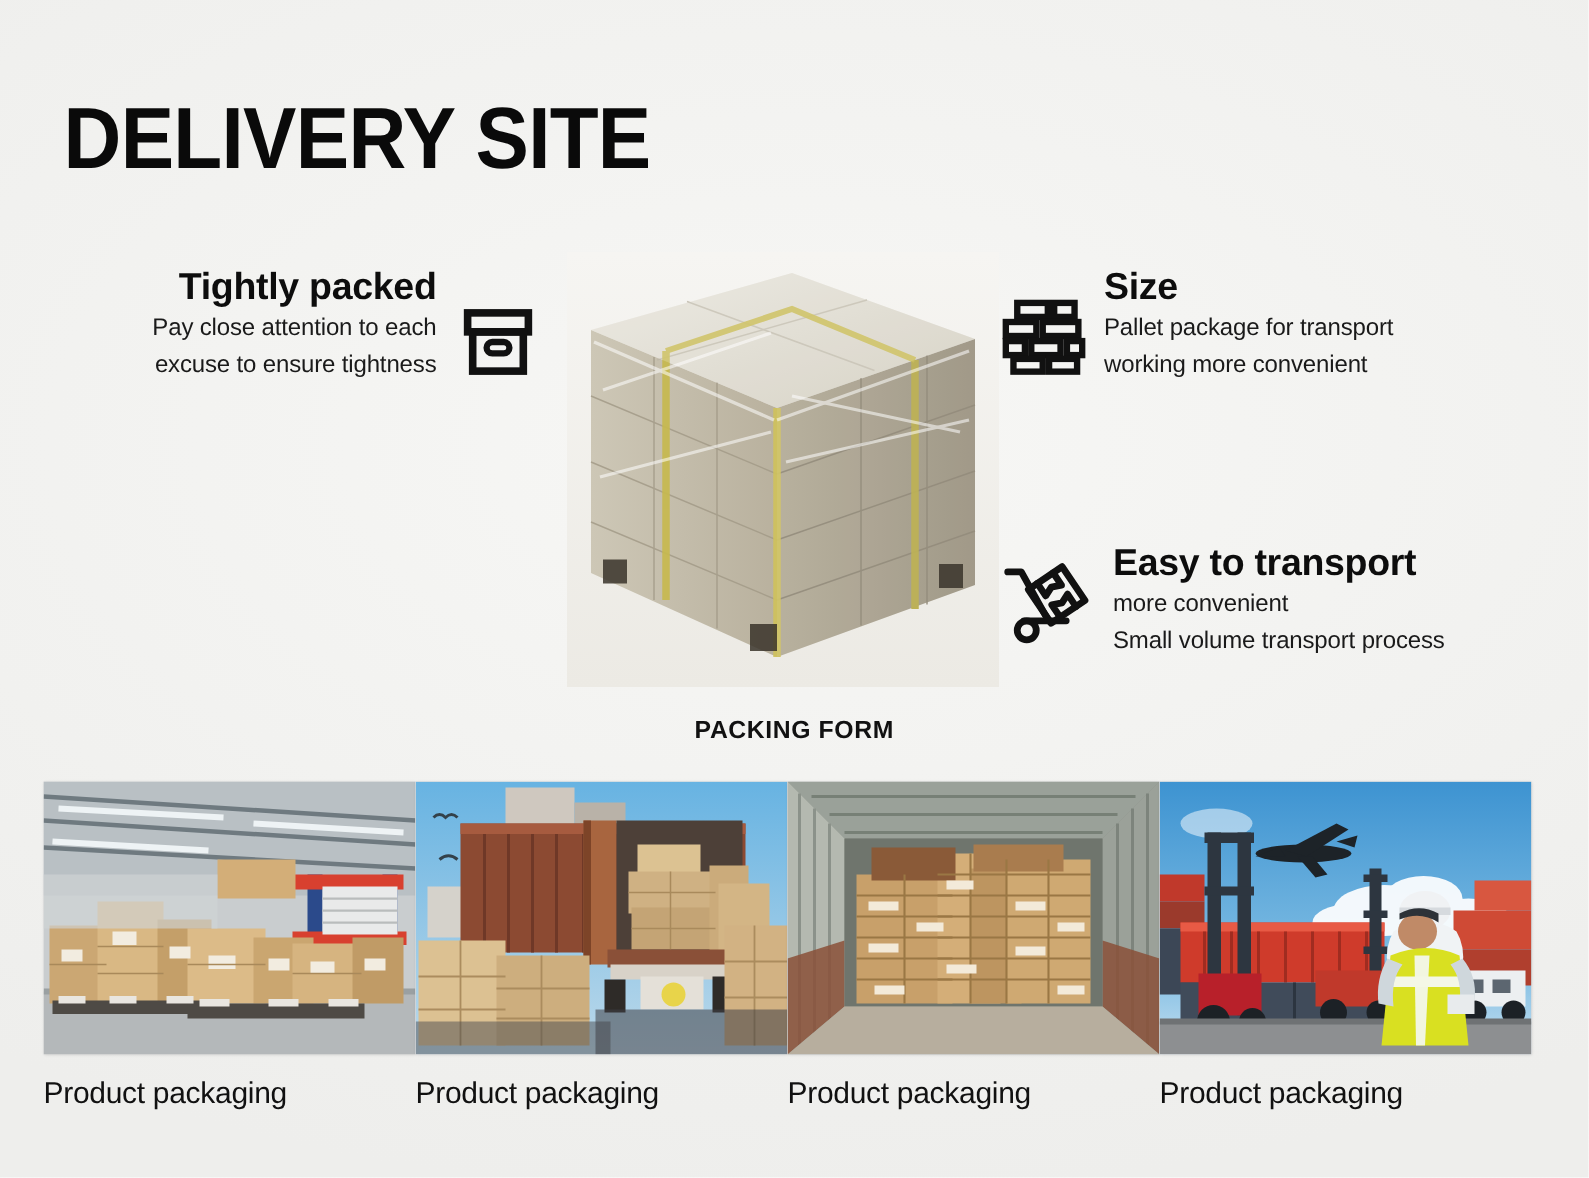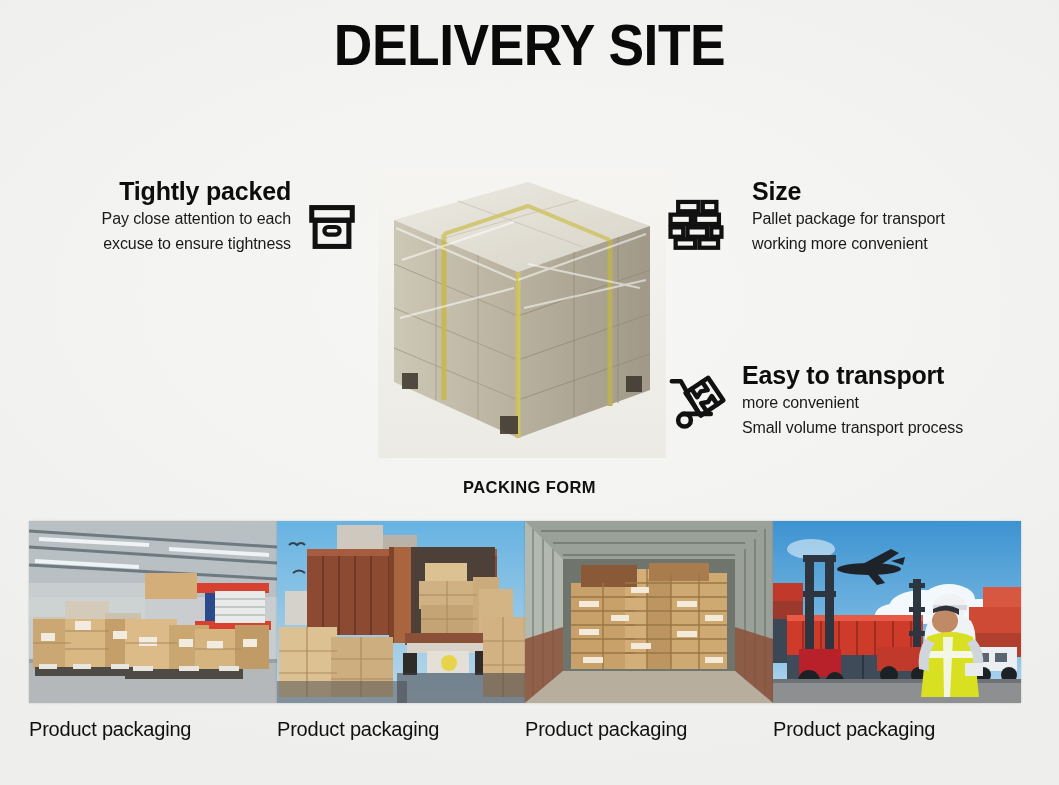--- a/index.html
+++ b/index.html
@@ -14,21 +14,22 @@
     font-family: "Liberation Sans", sans-serif;
     background:
       radial-gradient(ellipse 900px 500px at 50% 38%, #f7f7f5 0%, #f2f2f0 55%, #eeeeec 100%);
     color: #111;
     position: relative;
   }
 
   
   .header {
     padding-top: 14px;
-    text-align: center;
+    text-align: left;
+    margin-top: 48px;
   }
   .title {
     font-family: "Liberation Sans Narrow", "Liberation Sans", sans-serif;
     font-size: 58px;
     line-height: 62px;
     font-weight: bold;
     letter-spacing: -0.5px;
     transform: scaleX(0.92);
     color: #0a0a0a;
   }
@@ -80,23 +81,23 @@
 
   
   .feat-left { text-align: right; }
   .feat-left .texts { text-align: right; }
   .feat-left .icon-box { margin-left: 14px; }
 
   
   .feat-right { text-align: left; }
   .feat-right .icon-box { margin-right: 12px; }
 
-  #feature-tightly-packed { top: 8px;  right: 700px; }
+  #feature-tightly-packed { top: 8px;  right: 700px; align-items: center; }
   #feature-moisture-proof { top: 194px; right: 690px; }
-  #feature-size           { top: 8px;  left: 668px; gap: 16px; }
+  #feature-size           { top: 8px;  left: 668px; }
   #feature-transport      { top: 192px; left: 668px; }
 
   #feature-tightly-packed .icon-box,
   #feature-moisture-proof .icon-box { margin-top: 24px; }
   #feature-size .icon-box { margin-top: 22px; }
   #feature-transport .icon-box { margin-top: 14px; }
 
   
   .pallet-photo {
     position: absolute;

